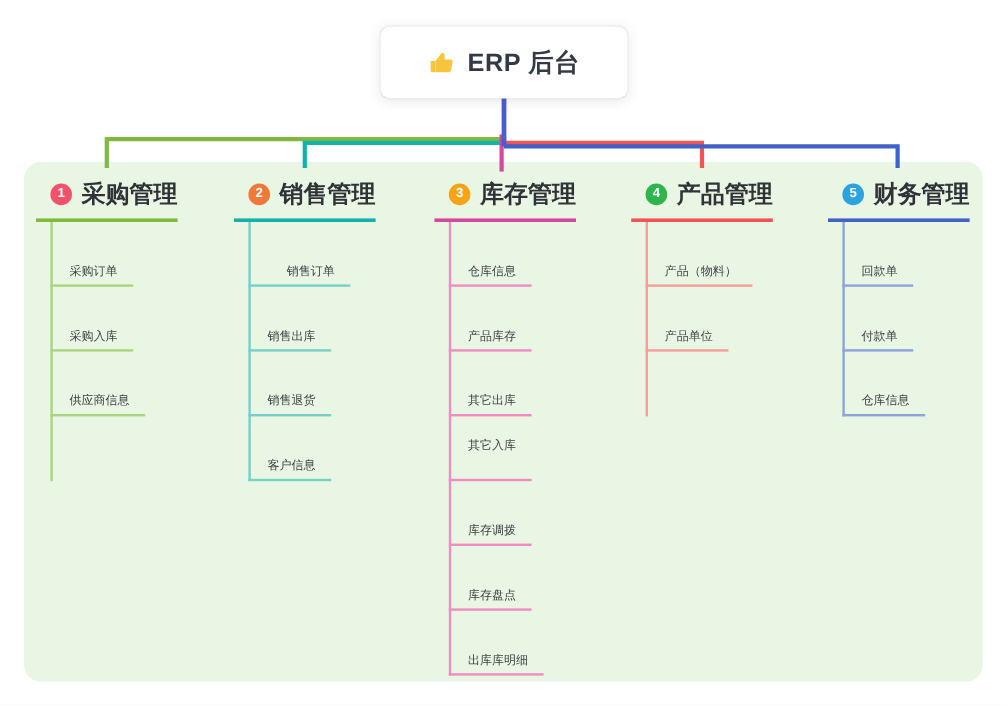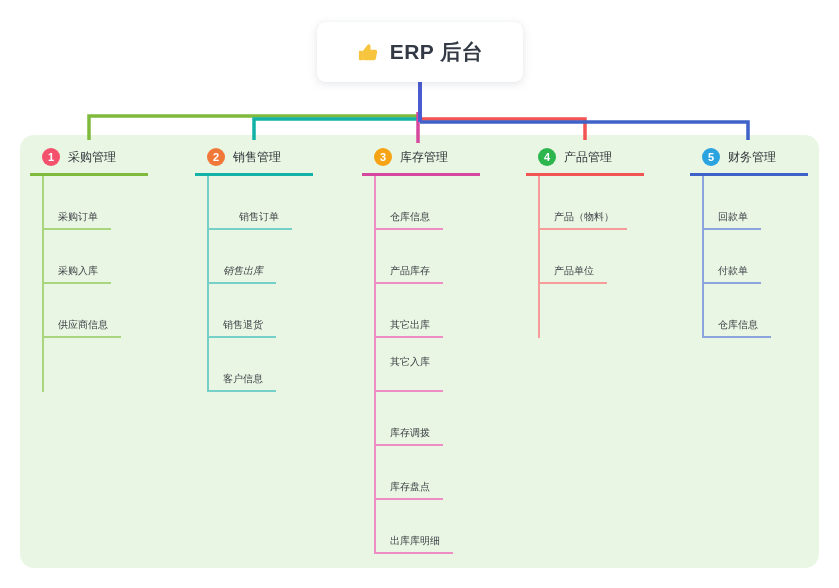--- a/index.html
+++ b/index.html
@@ -17,21 +17,21 @@
            cursor:pointer; }
   .root-title { font-size:21px; font-weight:700; letter-spacing:0.5px; }
   .thumb { width:23px; height:23px; flex:none; display:block; }
   .branch { position:absolute; top:148px; }
   .branch-header { display:flex; align-items:center; padding:0 0 7px 12px;
            width:118px; box-sizing:border-box;
            border-bottom-width:3px; border-bottom-style:solid; cursor:pointer; }
   .badge { width:18px; height:18px; border-radius:50%; color:#fff; font-size:11px;
            font-weight:700; display:flex; align-items:center; justify-content:center;
            margin-right:8px; flex:none; line-height:1; }
-  .branch-label { font-size:12px; font-weight:400; white-space:nowrap; }
+  .branch-label { font-size:20px; font-weight:700; white-space:nowrap; }
   .children { position:relative; }
   .vline { position:absolute; left:12px; top:0; width:2px; }
   .child-row { margin-left:12px; height:54px; display:flex; align-items:flex-end;
            width:fit-content; padding:0 13px 4px 16px; box-sizing:border-box;
            border-bottom-width:2px; border-bottom-style:solid; cursor:pointer; }
   .child-label { font-size:10px; white-space:nowrap; }
 </style>
 </head>
 <body>
 
@@ -74,21 +74,21 @@
       <div class="branch" style="left: 195px;">
         <div class="branch-header" style="border-bottom-color: rgb(18, 178, 166);">
           <span class="badge" style="background: rgb(240, 121, 58);">2</span>
           <span class="branch-label" style="color: rgb(47, 51, 56);">销售管理</span>
         </div>
         <div class="children">
           <div class="vline" style="background: rgb(116, 208, 200); height: 216px;"></div>
           <div class="child-row" style="border-bottom-color: rgb(116, 208, 200); padding-left: 32px;">
             <span class="child-label" style="color: rgb(59, 63, 68);">销售订单</span>
           </div>
-          <div class="child-row" style="border-bottom-color: rgb(116, 208, 200); font-style: italic;">
+          <div class="child-row" style="border-bottom-color: rgb(116, 208, 200);">
             <span class="child-label" style="color: rgb(59, 63, 68);">销售出库</span>
           </div>
           <div class="child-row" style="border-bottom-color: rgb(116, 208, 200);">
             <span class="child-label" style="color: rgb(59, 63, 68);">销售退货</span>
           </div>
           <div class="child-row" style="border-bottom-color: rgb(116, 208, 200);">
             <span class="child-label" style="color: rgb(59, 63, 68);">客户信息</span>
           </div>
         </div>
       </div>

